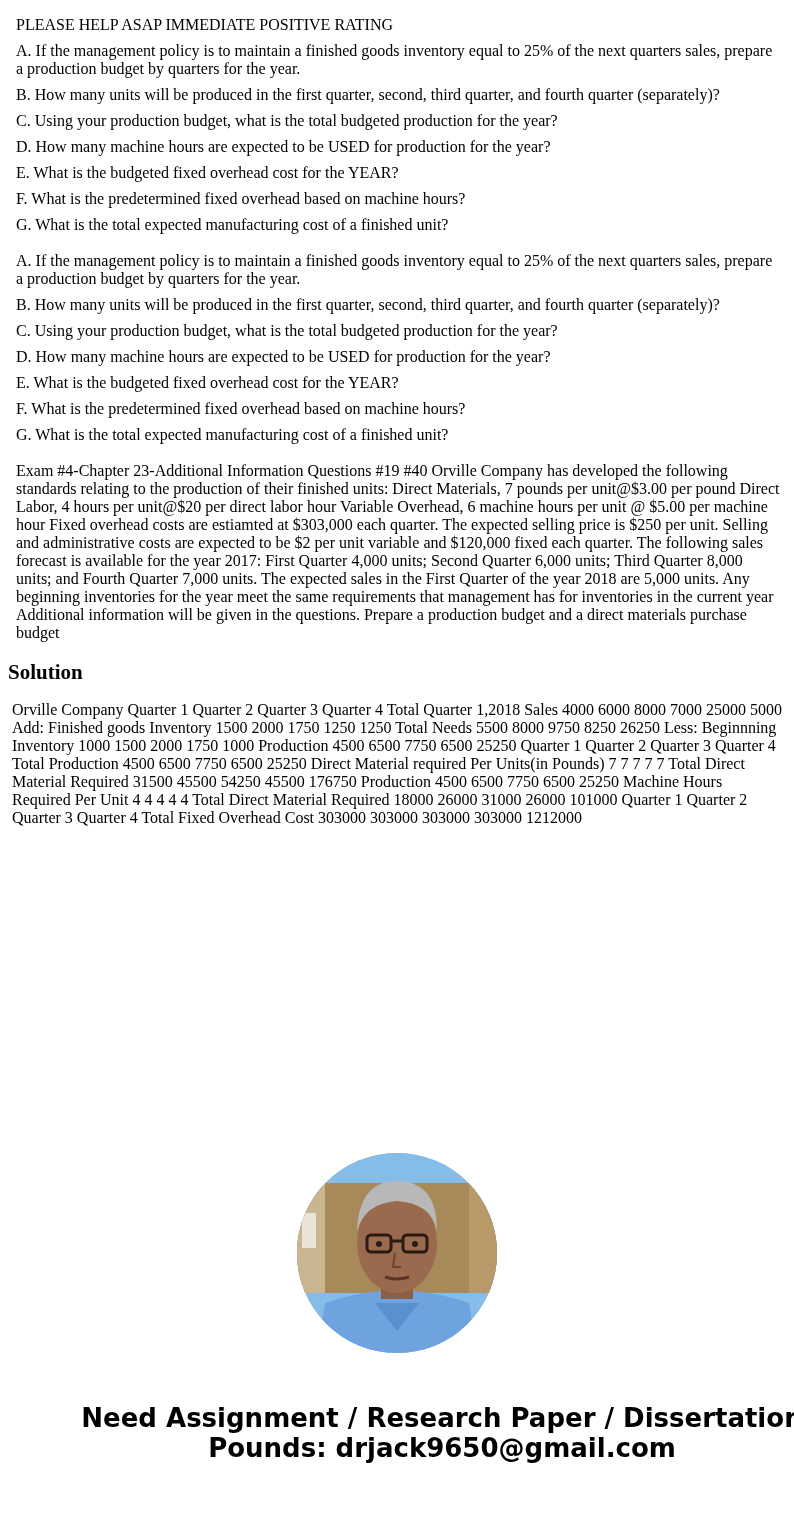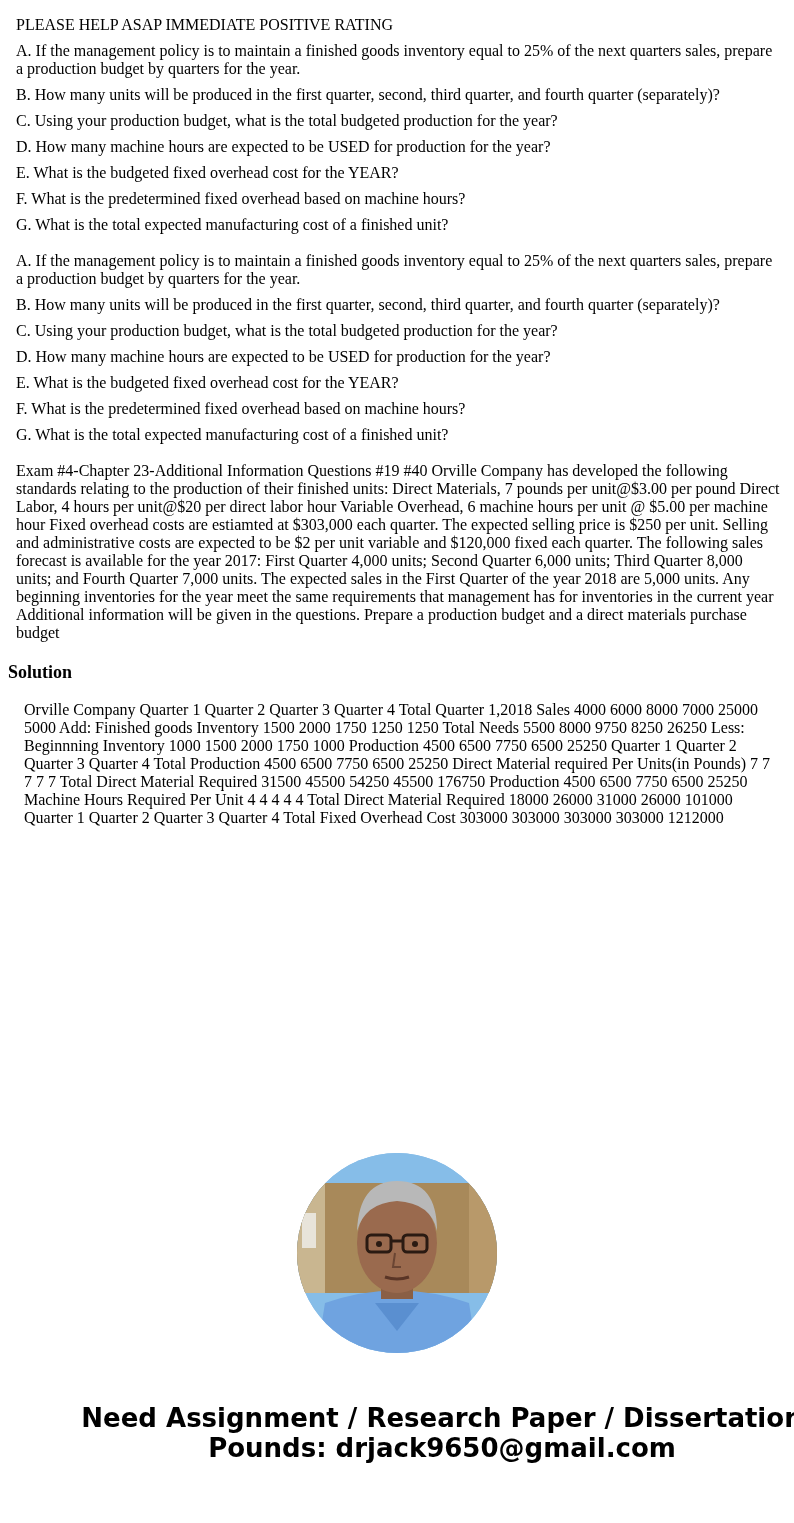--- a/index.html
+++ b/index.html
@@ -25,26 +25,26 @@
     }
     .block p {
       margin: 8px;
     }
     .block {
       margin: 0 0 18px 0;
     }
     .solution-heading {
       font-family: "Liberation Serif", "DejaVu Serif", serif;
       font-weight: bold;
-      font-size: 18px;
+      font-size: 21px;
       line-height: 22px;
       margin: 19px 0 18px 0;
     }
     .solution-body {
-      margin: 16px;
+      margin: 4px;
     }
     .avatar-wrap {
       position: absolute;
       left: 297px;
       top: 1153px;
       width: 200px;
       height: 200px;
       border-radius: 50%;
       overflow: hidden;
       background: #7fb6e6;

